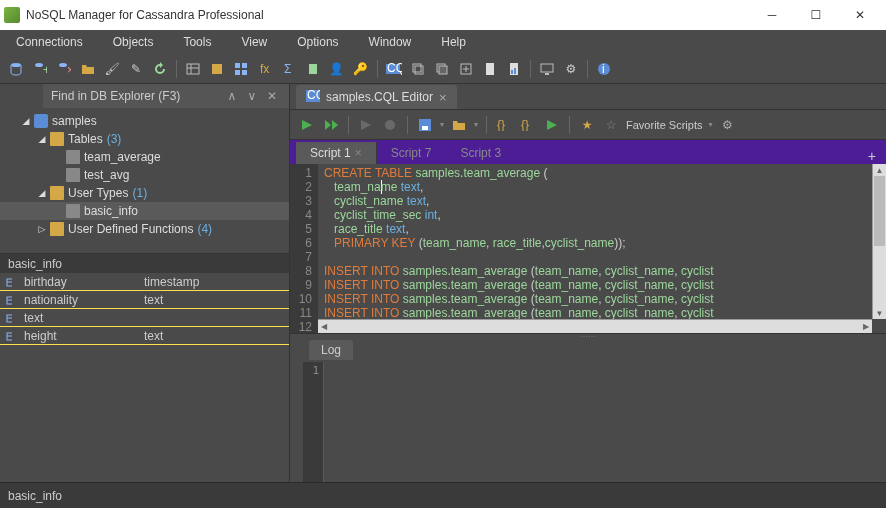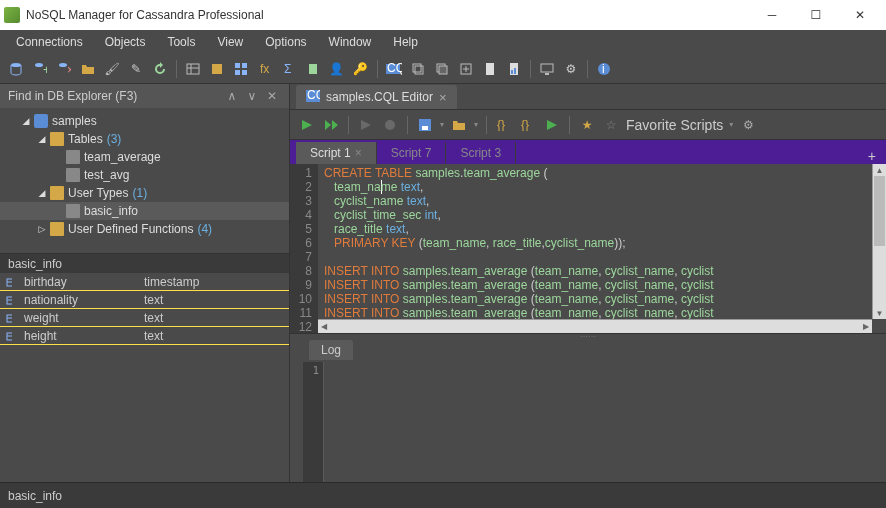--- a/index.html
+++ b/index.html
@@ -3,30 +3,30 @@
 <meta charset="utf-8">
 <style>
 * { margin: 0; padding: 0; box-sizing: border-box; font-family: "Segoe UI", Tahoma, sans-serif; font-size: 12px; }
 body { background: #4a4a4a; width: 886px; height: 508px; overflow: hidden; color: #ccc; }
 
 .titlebar { background: #fff; height: 30px; display: flex; align-items: center; padding: 0 4px; color: #333; }
 .titlebar .app-icon { width: 16px; height: 16px; background: linear-gradient(135deg,#7cb342,#558b2f); margin-right: 6px; border-radius: 2px; }
 .titlebar .title { flex: 1; font-size: 12px; }
 .titlebar .winbtn { width: 44px; height: 30px; display: flex; align-items: center; justify-content: center; color: #333; }
 
-.menubar { background: #4a4a4a; height: 24px; display: flex; align-items: center; padding: 0 6px; gap: 2px; }
+.menubar { background: #4a4a4a; height: 24px; display: flex; align-items: center; padding: 0 6px; gap: 10px; }
 .menubar .mitem { padding: 3px 10px; color: #ddd; cursor: pointer; }
 
 .toolbar { background: #4a4a4a; height: 30px; display: flex; align-items: center; padding: 0 6px; gap: 4px; border-bottom: 1px solid #333; }
 .tbtn { width: 20px; height: 20px; display: flex; align-items: center; justify-content: center; cursor: pointer; border-radius: 2px; }
 .tsep { width: 1px; height: 18px; background: #666; margin: 0 2px; }
 
 .content { display: flex; height: 398px; }
 .left-panel { width: 290px; background: #4a4a4a; display: flex; flex-direction: column; border-right: 1px solid #333; }
-.find-header { background: #555; height: 24px; display: flex; align-items: center; padding: 0 8px; font-size: 12px; color: #ccc; }
+.find-header { background: #555; height: 24px; display: flex; align-items: center; padding: 0 8px; font-size: 12px; color: #ccc; margin-left: 43px; }
 .find-header .spacer { flex: 1; }
 .find-header .hbtn { width: 18px; height: 18px; display: flex; align-items: center; justify-content: center; margin-left: 2px; cursor: pointer; color: #aaa; }
 
 .tree { flex: 1; overflow: auto; padding: 4px 0; position: relative; }
 .tree::-webkit-scrollbar { width: 14px; }
 .tree::-webkit-scrollbar-track { background: #4a4a4a; }
 .tree::-webkit-scrollbar-thumb { background: #6a6a6a; }
 .tree-row { display: flex; align-items: center; height: 18px; padding-left: 4px; cursor: pointer; white-space: nowrap; }
 .tree-row.selected { background: #5a5a5a; }
 .expander { width: 12px; height: 12px; display: inline-flex; align-items: center; justify-content: center; color: #ddd; font-size: 9px; margin-right: 2px; }
@@ -45,21 +45,21 @@
 .props-name { width: 120px; }
 .props-type { flex: 1; }
 
 .right-panel { flex: 1; display: flex; flex-direction: column; background: #4a4a4a; }
 .editor-tabs { height: 26px; background: #4a4a4a; display: flex; align-items: flex-end; padding: 0 6px; border-bottom: 1px solid #333; }
 .etab { height: 24px; background: #5a5a5a; padding: 0 10px; display: flex; align-items: center; gap: 6px; border-radius: 3px 3px 0 0; color: #ddd; cursor: pointer; }
 .etab .close { color: #aaa; font-size: 13px; }
 
 .editor-toolbar { height: 30px; display: flex; align-items: center; padding: 0 8px; gap: 6px; border-bottom: 1px solid #333; }
 .etbtn { width: 18px; height: 18px; display: flex; align-items: center; justify-content: center; cursor: pointer; }
-.fav-label { color: #ccc; font-size: 14px; }
+.fav-label { color: #ccc; font-size: 11px; }
 
 .script-tabs { height: 24px; background: #4c1d95; display: flex; align-items: flex-end; padding-left: 6px; }
 .stab { height: 22px; padding: 0 14px; display: flex; align-items: center; gap: 4px; color: #888; cursor: pointer; border-right: 1px solid #3a3a3a; }
 .stab.active { background: #5a5a5a; color: #ddd; }
 .stab .close { color: #888; font-size: 12px; }
 .stab-add { margin-left: auto; padding: 0 10px; color: #ccc; font-size: 14px; cursor: pointer; }
 
 .code-area { display: flex; height: 170px; background: #4a4a4a; border-bottom: 1px solid #333; position: relative; }
 .gutter { background: #3a3a3a; width: 28px; text-align: right; padding: 2px 6px 2px 0; color: #888; font-family: Consolas, monospace; font-size: 12px; line-height: 14px; }
 .gutter div { height: 14px; }
@@ -304,21 +304,20 @@
           <div class="props-cell props-name">nationality</div>
           <div class="props-cell props-type">text</div>
         </div>
         <div class="props-row">
           <div class="props-cell props-icon">
             <svg width="12" height="12">
               <rect x="1" y="3" width="10" height="7" fill="none" stroke="#8ab4f8"></rect>
               <line x1="1" y1="6" x2="11" y2="6" stroke="#8ab4f8"></line>
             </svg>
           </div>
-          <div class="props-cell props-name">weight</div>
           <div class="props-cell props-type">text</div>
         </div>
         <div class="props-row">
           <div class="props-cell props-icon">
             <svg width="12" height="12">
               <rect x="1" y="3" width="10" height="7" fill="none" stroke="#8ab4f8"></rect>
               <line x1="1" y1="6" x2="11" y2="6" stroke="#8ab4f8"></line>
             </svg>
           </div>
           <div class="props-cell props-name">height</div>

